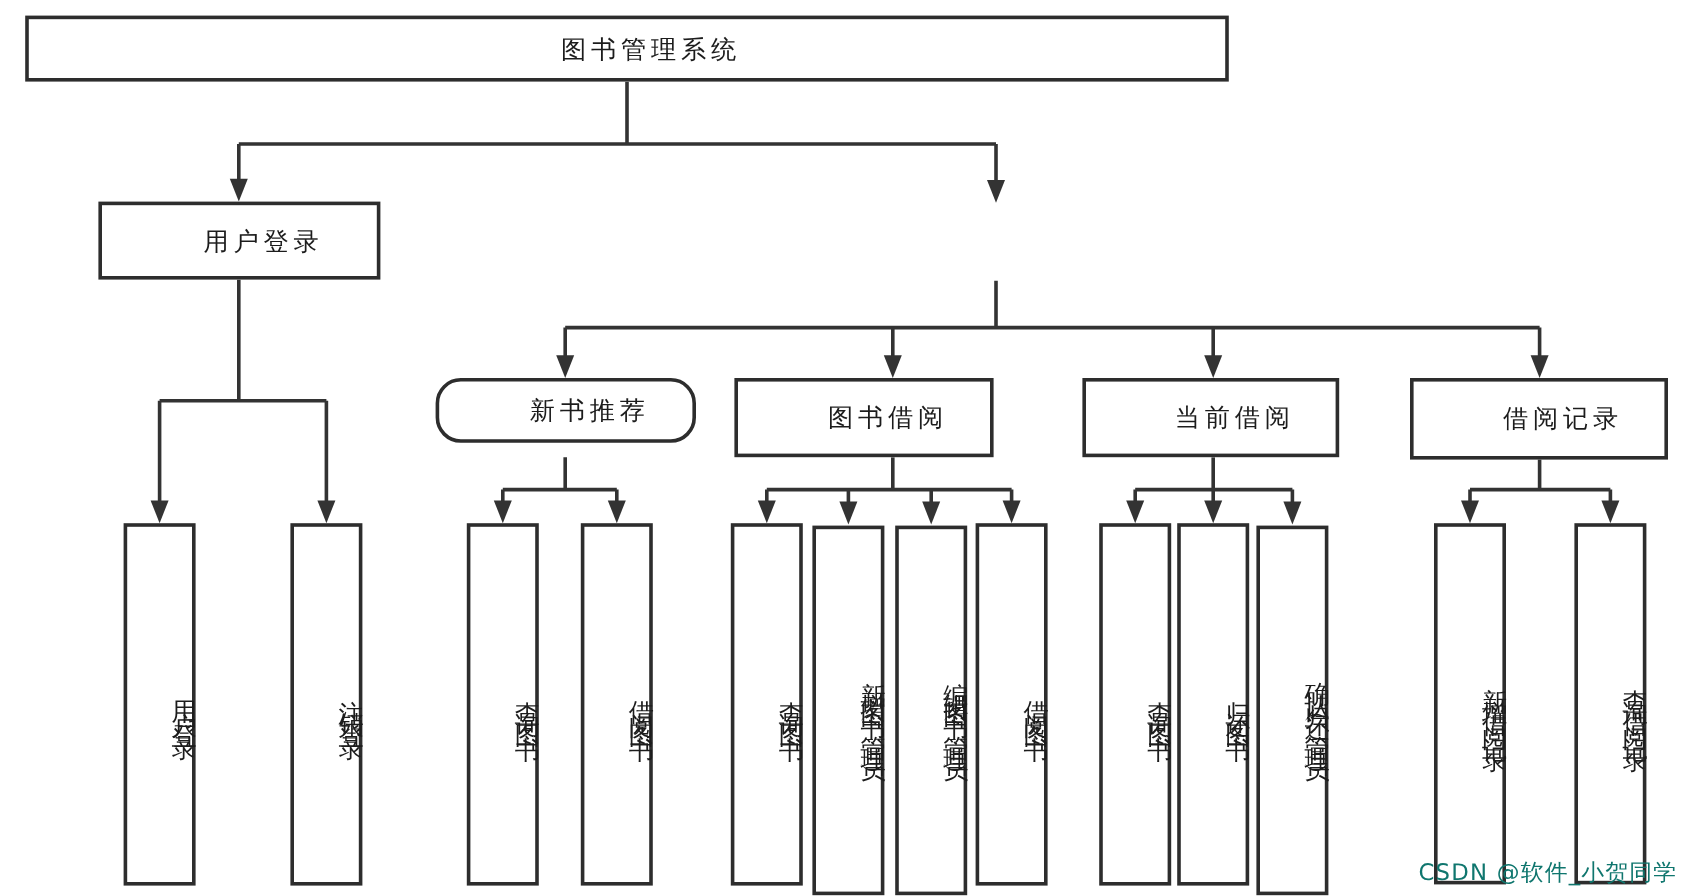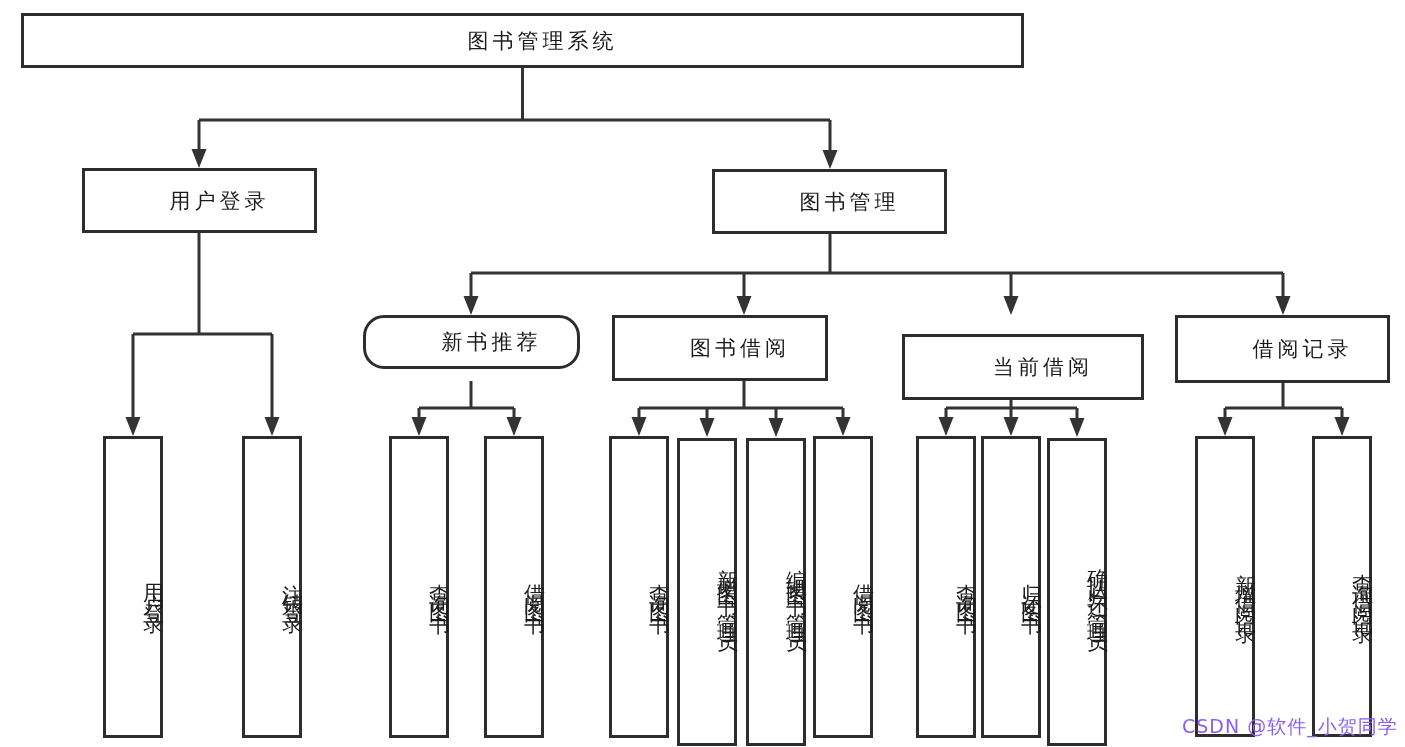--- a/index.html
+++ b/index.html
@@ -31,38 +31,38 @@
     line-height:1.0;
     white-space:nowrap;
   }
   .box.v.tight .vtext{letter-spacing:9px;}
   
   #n-root{left:21px;top:13px;width:1003px;height:55px;}
   #n-user-login{left:82px;top:168px;width:235px;height:65px;}
   #n-book-mgmt{left:712px;top:169px;width:235px;height:65px;}
   #n-new-rec{left:363px;top:315px;width:217px;height:54px;border-radius:21px;}
   #n-borrow{left:612px;top:315px;width:216px;height:66px;}
-  #n-current{left:902px;top:315px;width:242px;height:66px;margin-top:19px;}
+  #n-current{left:902px;top:315px;width:214px;height:66px;}
   #n-records{left:1175px;top:315px;width:215px;height:68px;}
   #n-leaf-user-login{left:103px;top:436px;width:60px;height:302px;}
   #n-leaf-logout{left:242px;top:436px;width:60px;height:302px;}
   #n-leaf-query1{left:389px;top:436px;width:60px;height:302px;}
   #n-leaf-borrow1{left:484px;top:436px;width:60px;height:302px;}
   #n-leaf-query2{left:609px;top:436px;width:60px;height:302px;}
   #n-leaf-add-admin{left:677px;top:438px;width:60px;height:308px;}
   #n-leaf-edit-admin{left:746px;top:438px;width:60px;height:308px;}
   #n-leaf-borrow2{left:813px;top:436px;width:60px;height:302px;}
   #n-leaf-query3{left:916px;top:436px;width:60px;height:302px;}
   #n-leaf-return{left:981px;top:436px;width:60px;height:302px;}
   #n-leaf-confirm-admin{left:1047px;top:438px;width:60px;height:308px;}
   #n-leaf-add-record{left:1195px;top:436px;width:60px;height:301px;}
   #n-leaf-query-record{left:1312px;top:436px;width:60px;height:301px;}
   #watermark{
     position:absolute;left:1182px;top:714px;
-    font-size:19px;color:#8b5cf6;letter-spacing:1px;
+    font-size:19px;color:#0f766e;letter-spacing:1px;
     white-space:nowrap;
   }
 </style>
 </head>
 <body>
 
 <div id="canvas">
 
   <svg id="connector-layer" viewBox="0 0 1405 747" xmlns="http://www.w3.org/2000/svg">
     <g stroke="#333333" stroke-width="3" fill="none">
@@ -96,23 +96,20 @@
       <path d="M1342,436 L1334.5,417 L1349.5,417 Z"></path>
     </g>
   </svg>
 
   <div class="box h" id="n-root">
     <span class="lbl">图书管理系统</span>
   </div>
 
   <div class="box h" id="n-user-login">
     <span class="lbl">用户登录</span>
-  </div>
-  <div class="box h" id="n-book-mgmt">
-    <span class="lbl">图书管理</span>
   </div>
 
   <div class="box h" id="n-new-rec">
     <span class="lbl">新书推荐</span>
   </div>
   <div class="box h" id="n-borrow">
     <span class="lbl">图书借阅</span>
   </div>
   <div class="box h" id="n-current">
     <span class="lbl">当前借阅</span>

